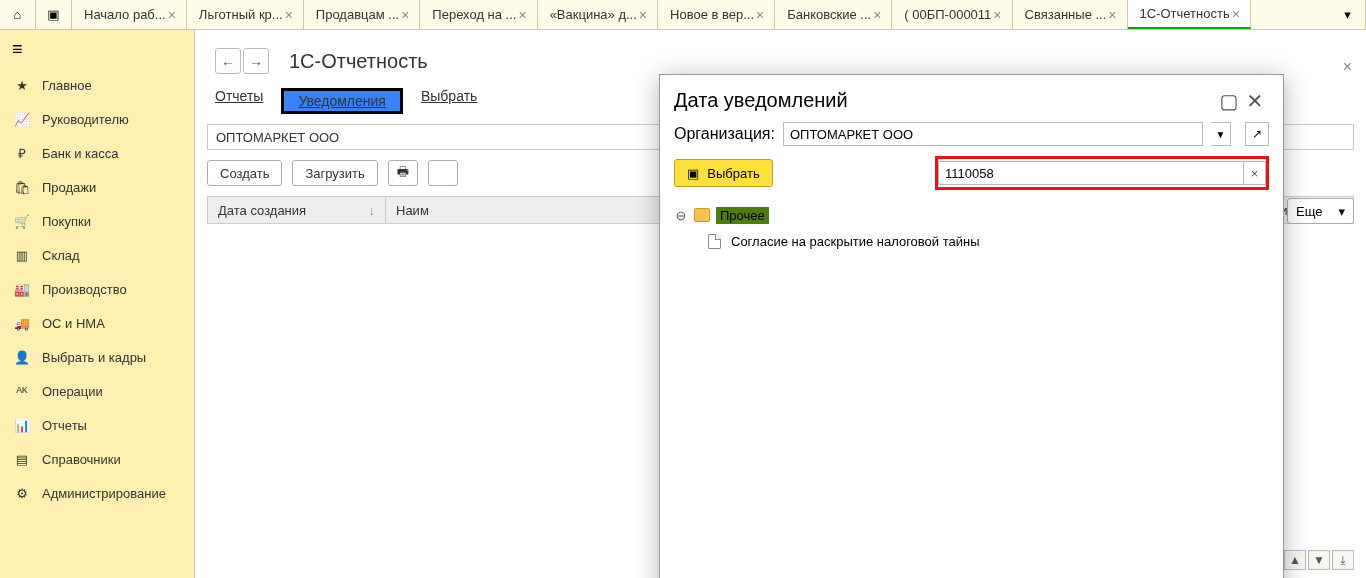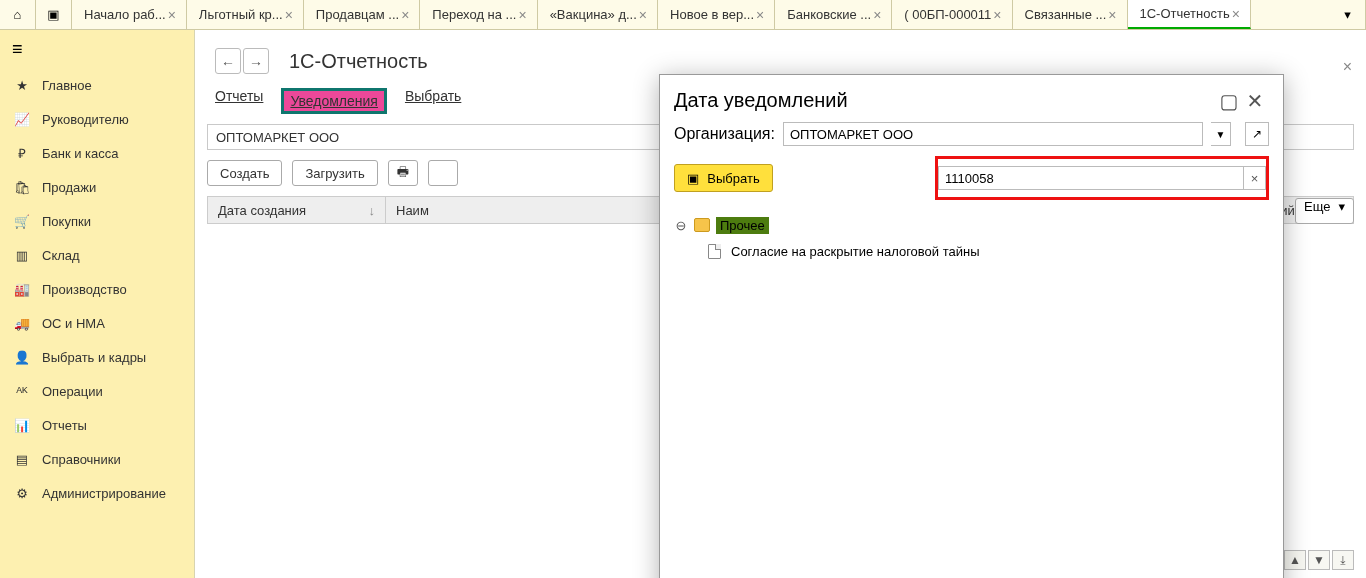--- a/index.html
+++ b/index.html
@@ -32,28 +32,28 @@
   
   .page-close { position: absolute; top: 28px; right: 14px; font-size: 16px; color: #888; cursor: pointer; }
 
   .page-header { display:flex; align-items:center; gap: 20px; padding: 18px 20px 8px 20px; }
   .nav-arrows { display:flex; gap:2px; }
   .nav-arrow { width:26px; height:26px; border:1px solid #bbb; border-radius:3px; display:flex; align-items:center; justify-content:center; font-size:14px; color:#555; cursor:pointer; background:#fff;}
   .page-title { font-size: 20px; color:#333; }
 
   .page-subtabs { display:flex; gap: 18px; padding: 6px 20px 10px 20px; }
   .page-subtabs .subtab { text-decoration: underline; color:#333; cursor:pointer; font-size:14px; }
-  .subtab-highlight { border: 3px solid #0f766e; padding: 2px 6px; background:#ec4899; text-decoration:none; }
+  .subtab-highlight { border: 3px solid #000000; padding: 2px 14px; background:#3b82f6; text-decoration:none; }
 
   .org-row { margin: 0 12px; border:1px solid #c9c9c9; height:26px; display:flex; align-items:center; padding:0 8px; color:#333; font-size:13px; }
 
   .toolbar-row { display:flex; gap:10px; padding:10px 12px; align-items:center; }
   .btn-std { height:26px; padding:0 12px; border:1px solid #aaa; border-radius:3px; background:#fff; cursor:pointer; display:flex; align-items:center; font-size:13px; color:#333; }
   .btn-icon-only { width:30px; justify-content:center; padding:0; }
-  .btn-more { position:absolute; right:12px; top:168px; height:26px; padding:0 8px; border:1px solid #aaa; border-radius:3px; background:#fff; cursor:pointer; display:flex; align-items:flex-start; gap:8px; font-size:13px;}
+  .btn-more { position:absolute; right:12px; top:168px; height:26px; padding:0 8px; border:1px solid #aaa; border-radius:3px; background:#fff; cursor:pointer; display:flex; align-items:center; gap:16px; font-size:13px;}
 
   .table-head { margin: 0 12px; background:#eee; border:1px solid #ccc; height:28px; display:flex; align-items:center; }
   .th { padding:0 10px; border-right:1px solid #ccc; display:flex; align-items:center; height:100%; color:#333; }
   .th-date { width: 178px; }
   .th-date .sort { margin-left:auto; color:#888; }
   .th-name { flex:1; }
   .th-org { width: 90px; }
   .th-comment { width: 150px; border-right:none; }
 
   
@@ -67,21 +67,21 @@
   .modal-title .win-btn { width:20px; height:20px; display:flex; align-items:center; justify-content:center; color:#555; cursor:pointer; margin-left:6px; }
 
   .modal-org-row { display:flex; align-items:center; gap:8px; padding: 0 14px 10px 14px; }
   .modal-org-row .label { font-size:16px; }
   .modal-org-row .field { flex:1; height:24px; border:1px solid #bbb; display:flex; align-items:center; padding:0 6px; font-size:13px; }
   .modal-org-row .dd { width:20px; height:24px; border:1px solid #bbb; border-left:none; display:flex; align-items:center; justify-content:center; cursor:pointer; font-size:10px; }
   .modal-org-row .ext { width:24px; height:24px; border:1px solid #bbb; margin-left:6px; display:flex; align-items:center; justify-content:center; cursor:pointer; font-size:12px;}
 
   .modal-toolbar { display:flex; align-items:center; padding: 0 14px 8px 14px; gap:10px; }
   .btn-select { height:28px; padding: 0 12px; border:1px solid #c0a020; background:#ffe03c; display:flex; align-items:center; gap:8px; border-radius:3px; cursor:pointer; font-size:13px;}
-  .search-wrap { margin-left:auto; border:3px solid #e11; display:flex; align-items:center; height:44px; width:334px; }
+  .search-wrap { margin-left:auto; border:3px solid #e11; display:flex; align-items:center; height:34px; width:334px; }
   .search-field { flex:1; height:24px; border:1px solid #bbb; padding: 0 6px; font-size:13px; outline:none; margin:0; }
   .search-clear { width:22px; height:24px; border:1px solid #bbb; border-left:none; display:flex; align-items:center; justify-content:center; cursor:pointer; font-size:13px; color:#555;}
 
   .tree { padding: 4px 14px; }
   .tree-row { display:flex; align-items:center; gap:6px; height:26px; font-size:13px; }
   .tree-row .exp { width:14px; text-align:center; color:#555; cursor:pointer; }
   .folder-icon { width:16px; height:14px; background:#f6c44a; border:1px solid #cc9a1f; border-radius:2px; display:inline-block;}
   .folder-label { background:#4d7c0f; padding:1px 4px; }
   .file-icon { width:13px; height:15px; background:#fff; border:1px solid #888; border-radius:1px; display:inline-block; position:relative; margin-left: 34px;}
   .file-icon::after { content:""; position:absolute; right:-1px; top:-1px; width:5px; height:5px; background:#eee; border-left:1px solid #888; border-bottom:1px solid #888; }

